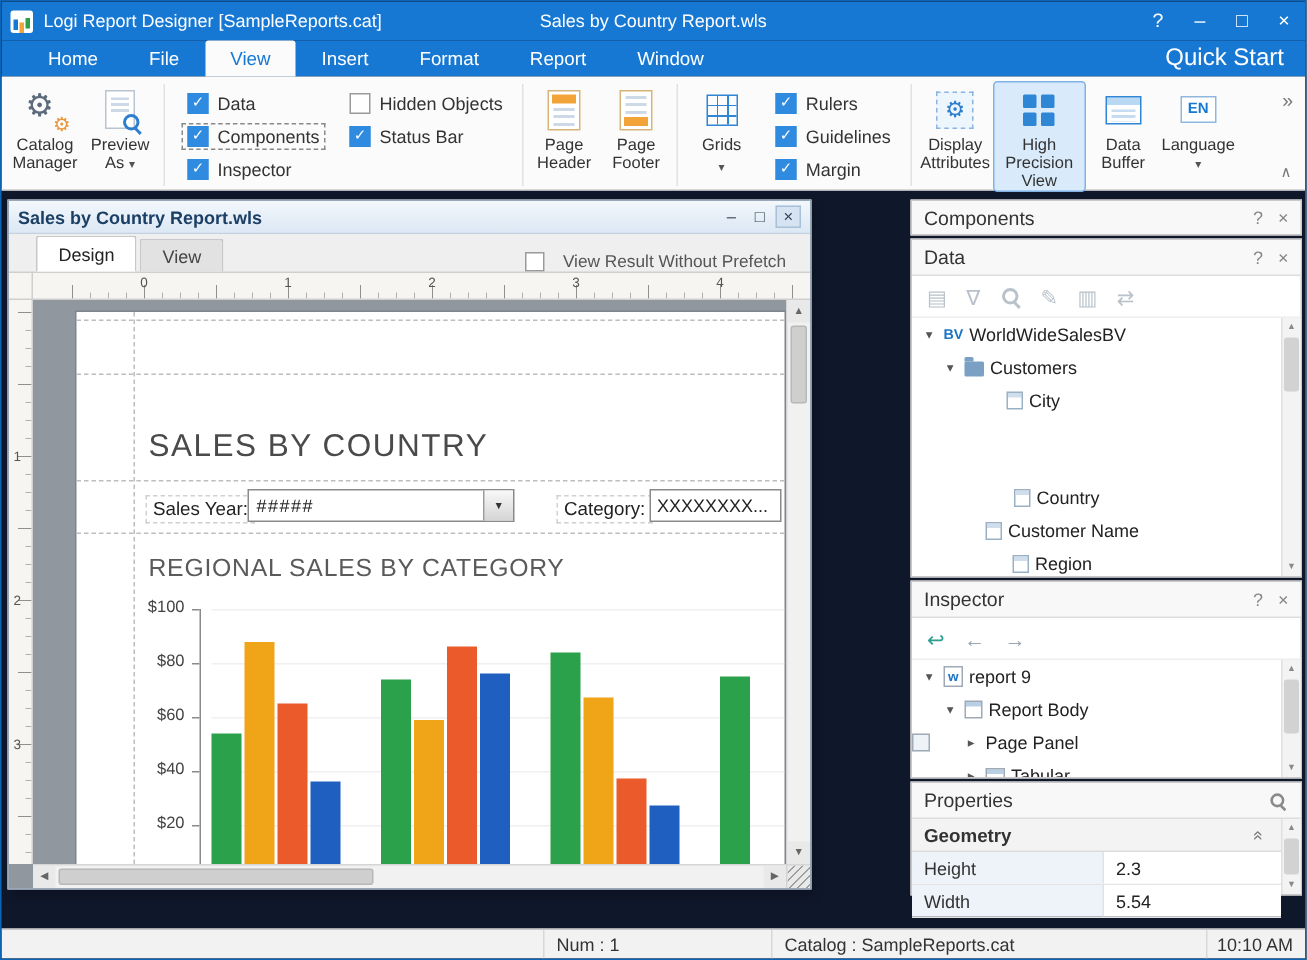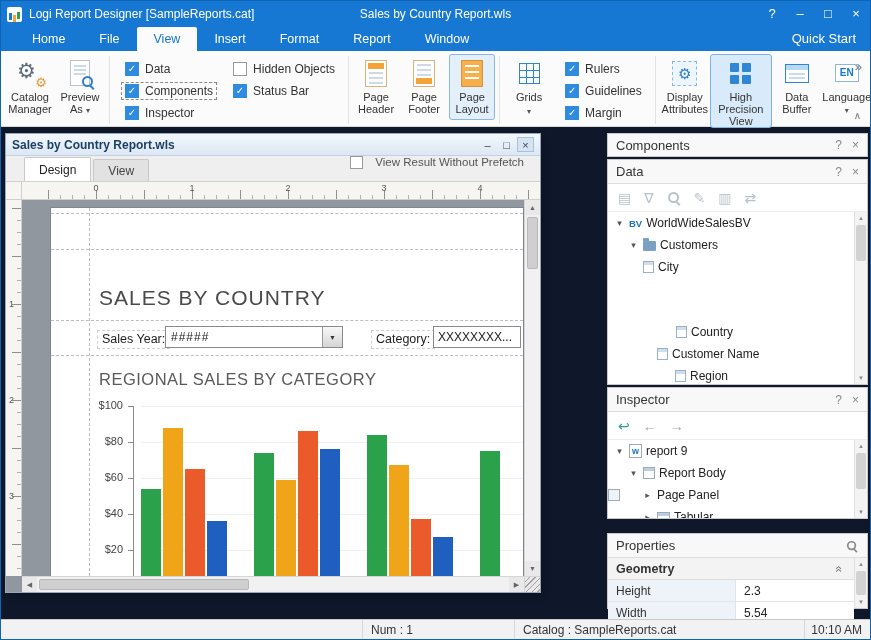--- a/index.html
+++ b/index.html
@@ -15,21 +15,21 @@
   .tb-title{margin-left:7px;font-size:12px;white-space:nowrap}
   .tb-doc{position:absolute;left:50%;transform:translateX(-50%);font-size:12px}
   .tb-controls{margin-left:auto;display:flex}
   .tb-btn{width:28px;height:26px;text-align:center;line-height:26px;font-size:13px}
 
   
   .menubar{position:absolute;top:26px;left:0;right:0;height:24px;background:#1678d3;display:flex;align-items:flex-end;padding-left:14px}
   .menu-items{display:flex;height:24px}
   .menu-item{padding:0 17px;line-height:24px;color:#fff;font-size:12.5px;white-space:nowrap}
   .menu-item.active{background:#fbfbfb;color:#1678d3;border-radius:2px 2px 0 0}
-  .quick-start{margin-left:auto;margin-right:14px;line-height:24px;color:#fff;font-size:13px}
+  .quick-start{margin-left:auto;margin-right:14px;line-height:24px;color:#fff;font-size:16px}
 
   
   .ribbon{position:absolute;top:50px;left:0;right:0;height:76px;background:#fbfbfb;border-bottom:1px solid #d9d9d9;display:flex;align-items:flex-start;padding:3px 4px 0 4px}
   .rb-btn{width:50px;min-height:66px;display:flex;flex-direction:column;align-items:center;padding-top:3px;border:1px solid transparent;border-radius:3px;flex:none}
   .rb-btn.pgbtn{width:46px}
   .rb-btn.active{border-color:#89b8e6;background:#e3effb}
   .rb-btn.active-tile{border-color:#7fb2e5;background:#d9eafa;width:62px}
   .icon-slot{height:30px;display:flex;align-items:center;justify-content:center}
   .rb-label{font-size:11px;line-height:12px;color:#333;text-align:center;margin-top:3px}
   .dd::before{content:"▾";font-size:8px;color:#555}
@@ -77,21 +77,21 @@
   
   .doc{position:absolute;left:4px;top:132px;width:536px;height:460px;background:#fff;border:1px solid #98a8b8;box-shadow:2px 3px 6px rgba(0,0,0,.25)}
   .doc-title{position:absolute;top:0;left:0;right:0;height:22px;background:linear-gradient(#f2f7fc,#dce8f4);border-bottom:1px solid #c2d2e2;display:flex;align-items:center;padding:0 6px}
   .doc-title-text{font-weight:bold;color:#1c3f66;font-size:12px}
   .doc-btns{margin-left:auto;display:flex;gap:2px}
   .doc-btn{width:17px;height:15px;text-align:center;line-height:14px;font-size:11px;color:#334455;border:1px solid transparent}
   .doc-btn.close{background:#d6e4f2;border-color:#a8c0d8}
   .doc-tabs{position:absolute;top:22px;left:0;right:0;height:26px;background:#efefef;border-bottom:1px solid #cfcfcf;display:flex;align-items:flex-end;padding-left:18px}
   .doc-tab{height:22px;line-height:22px;padding:0 14px;font-size:12px;color:#444;background:#e2e2e2;border:1px solid #c8c8c8;border-bottom:none;margin-right:2px;border-radius:2px 2px 0 0}
   .doc-tab.active{background:#fff;color:#222;height:24px;line-height:24px}
-  .prefetch{margin-left:auto;margin-right:16px;display:flex;align-items:flex-start;gap:12px;color:#555;font-size:11.5px;height:100%}
+  .prefetch{margin-left:auto;margin-right:16px;display:flex;align-items:flex-end;gap:12px;color:#555;font-size:11.5px;height:100%}
   .cb.small{width:13px;height:13px}
 
   .ruler-corner{position:absolute;top:48px;left:0;width:16px;height:18px;background:#f6f5f1;border-right:1px solid #cfcfcf;border-bottom:1px solid #cfcfcf}
   .ruler-h{position:absolute;top:48px;left:16px;right:0;height:18px;background:#f6f5f1;border-bottom:1px solid #cfcfcf;overflow:hidden}
   .rh-minor{position:absolute;bottom:0;left:26px;right:0;height:4px;background:repeating-linear-gradient(to right,#b0b0b0 0 1px,transparent 1px 12px)}
   .rh-major{position:absolute;bottom:0;left:26px;right:0;height:9px;background:repeating-linear-gradient(to right,#8f8f8f 0 1px,transparent 1px 48px)}
   .rh-label{position:absolute;top:1px;font-size:9px;color:#555;transform:translateX(-50%)}
 
   .canvas{position:absolute;top:66px;left:0;right:0;bottom:0;background:#90979e;overflow:hidden}
   .ruler-v{position:absolute;top:0;left:0;width:16px;bottom:16px;background:#f6f5f1;border-right:1px solid #cfcfcf;overflow:hidden}
@@ -134,21 +134,21 @@
   
   .panelcol{position:absolute;left:606px;top:132px;width:261px;height:484px}
   .phead{height:24px;background:#f8f8f8;border-bottom:1px solid #ddd;display:flex;align-items:center;padding:0 8px}
   .phead.standalone{border:1px solid #c9c9c9;position:absolute;left:0;right:0;top:0;background:#f8f8f8}
   .phead-title{font-size:13px;color:#333}
   .phead-btns{margin-left:auto;display:flex;gap:10px;align-items:center}
   .ph-btn{color:#888;font-size:12px}
   .panel{position:absolute;left:0;right:0;background:#fff;border:1px solid #c9c9c9}
   .data-panel{top:26px;height:226px}
   .inspector-panel{top:254px;height:132px}
-  .properties-panel{top:400px;height:76px}
+  .properties-panel{top:388px;height:76px}
   .ptoolbar{height:28px;display:flex;align-items:center;gap:13px;padding:0 10px;border-bottom:1px solid #eee}
   .ptool{font-size:14px;color:#b9c2cb;line-height:1}
   .ptree{position:absolute;top:52px;left:0;right:13px;bottom:0;overflow:hidden}
   .tree-row{height:22px;display:flex;align-items:center;gap:4px;white-space:nowrap}
   .expander{width:11px;font-size:9px;color:#555;text-align:center;flex:none}
   .tree-label{font-size:12px;color:#222}
   .ticon{flex:none;display:inline-block}
   .ticon.bv{color:#1b74c5;font-weight:bold;font-size:9.5px}
   .ticon.folder{width:13px;height:10px;background:#7aa0c4;position:relative;border-radius:1px;margin-top:2px}
   .ticon.folder::before{content:"";position:absolute;left:0;top:-3px;width:6px;height:3px;background:#7aa0c4;border-radius:1px 1px 0 0}
@@ -256,26 +256,20 @@
             <span class="pgicon page-header"></span>
           </span>
           <span class="rb-label">Page Header</span>
         </div>
         <div class="rb-btn pgbtn">
           <span class="icon-slot">
             <span class="pgicon page-footer"></span>
           </span>
           <span class="rb-label">Page Footer</span>
         </div>
-        <div class="rb-btn pgbtn active">
-          <span class="icon-slot">
-            <span class="pgicon page-layout"></span>
-          </span>
-          <span class="rb-label">Page Layout</span>
-        </div>
       </div>
     <div class="sep"></div>
     <div class="rb-btn">
       <span class="icon-slot">
           <span class="grid-icon"></span>
         </span>
       <span class="rb-label"><span>Grids</span></span>
       <span class="dd"></span>
     </div>
     <div class="cb-col">
@@ -462,21 +456,21 @@
           <div class="tree-row" style="padding-left: 6px;">
             <span class="expander">▾</span>
             <span class="ticon bv">BV</span>
             <span class="tree-label">WorldWideSalesBV</span>
           </div>
           <div class="tree-row" style="padding-left: 20px;">
             <span class="expander">▾</span>
             <span class="ticon folder"></span>
             <span class="tree-label">Customers</span>
           </div>
-          <div class="tree-row" style="padding-left: 20px;">
+          <div class="tree-row" style="padding-left: 48px;">
             <span class="expander"></span>
             <span class="ticon field"></span>
             <span class="tree-label">City</span>
           </div>
           <div class="tree-row" style="padding-left: 53px; margin-top: 43px;">
             <span class="expander"></span>
             <span class="ticon field"></span>
             <span class="tree-label">Country</span>
           </div>
           <div class="tree-row" style="padding-left: 34px;">

